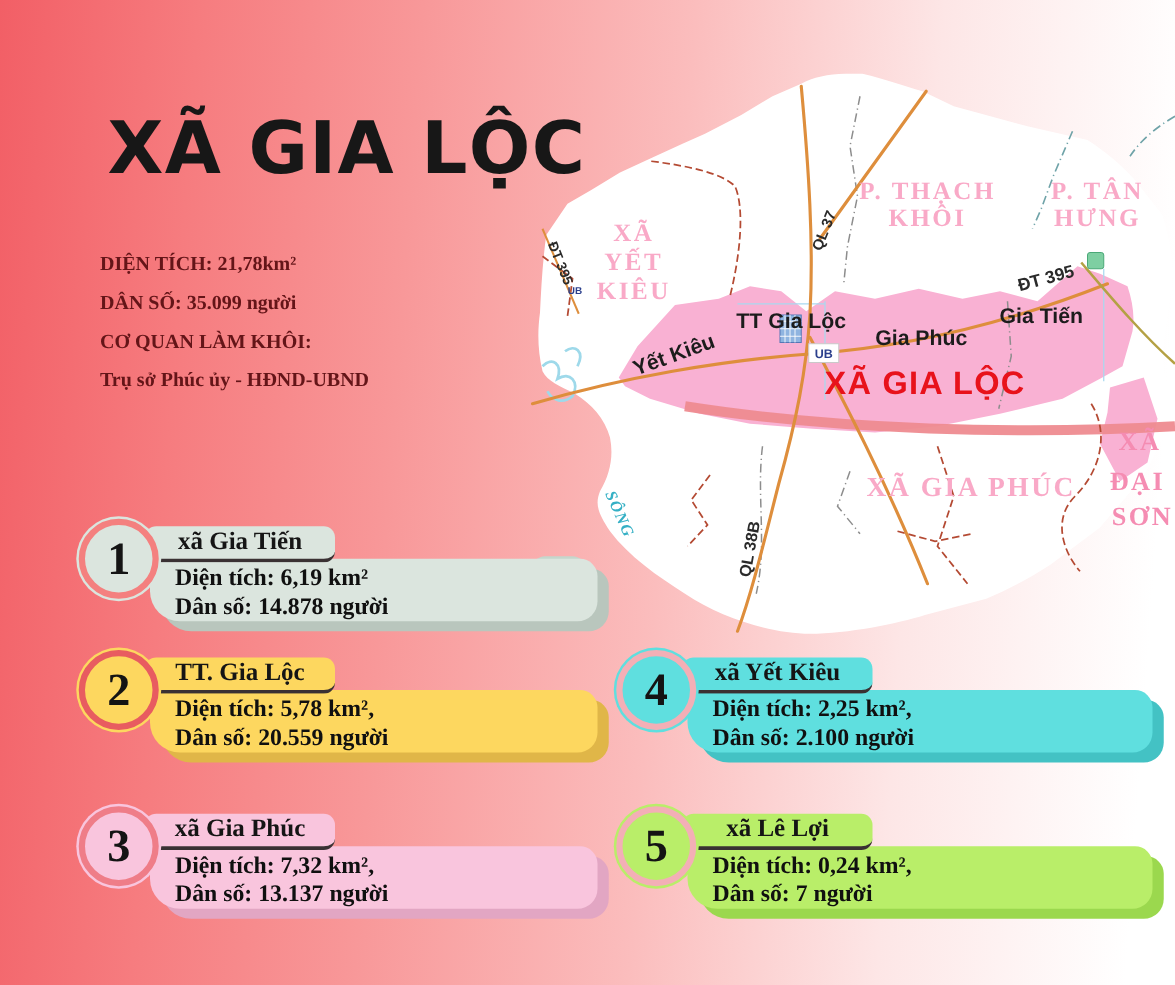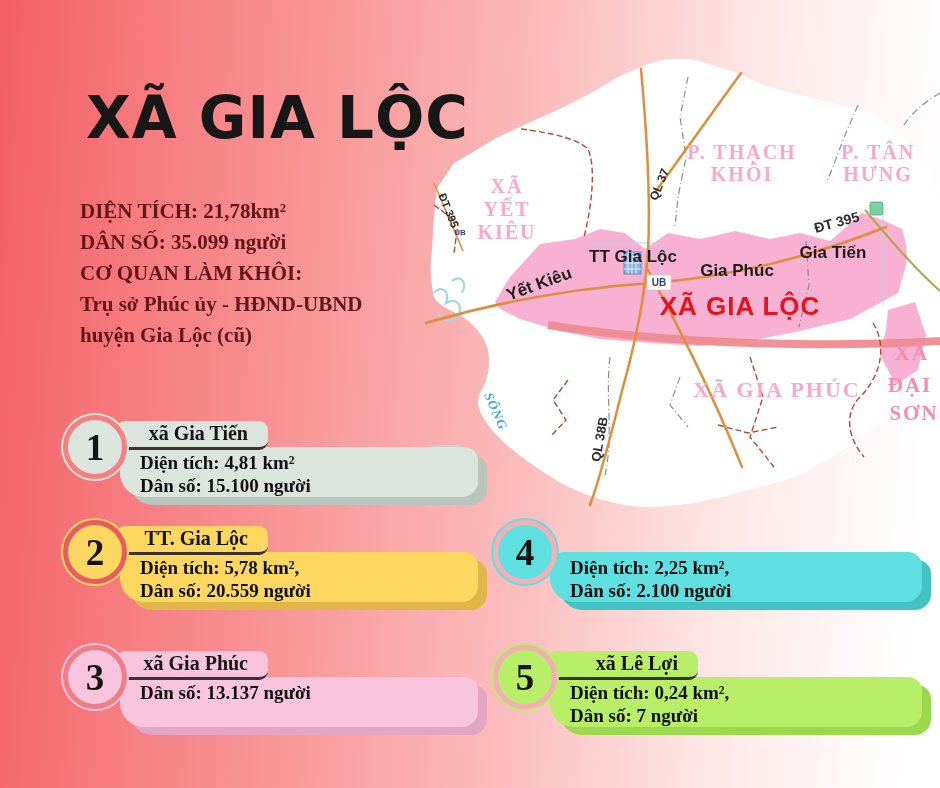--- a/index.html
+++ b/index.html
@@ -1,36 +1,36 @@
 <!DOCTYPE html>
 <html><head>
 <meta charset="utf-8">
 <style>
   html,body{margin:0;padding:0}
   #page{position:relative;width:940px;height:788px;overflow:hidden;
     background:linear-gradient(94deg,#f25f66 0%,#f67c7f 16%,#f89899 34%,#fbbdbd 56%,#fde6e6 76%,#ffffff 96%);
     font-family:"Liberation Serif",serif}
   .title{position:absolute;left:86px;top:84px;font-family:"DejaVu Sans",sans-serif;font-weight:bold;
     font-size:58px;letter-spacing:1px;color:#171717;white-space:nowrap}
-  .stats{position:absolute;left:80px;top:196px;font-weight:bold;font-size:21px;line-height:31px;color:#641518}
+  .stats{position:absolute;left:80px;top:196px;font-weight:bold;font-size:16px;line-height:31px;color:#641518}
   .map{position:absolute;left:418px;top:55px;width:522px;height:470px}
 
   .card{position:absolute;width:442px;height:116px}
   .c1{left:61px;top:413px}
   .c2{left:61px;top:518px}
   .c3{left:61px;top:643px}
   .c4{left:491px;top:518px}
   .c5{left:491px;top:643px}
   .card .body{position:absolute;left:59px;top:34px;width:358px;height:50px;background:var(--bg);
     border-radius:14px 14px 16px 24px;box-shadow:9px 8px 0 var(--shadow);
     padding:4px 0 0 20px;box-sizing:border-box}
   .card.right .body{width:372px}
   .card .line{font-weight:bold;font-size:19px;line-height:23px;color:#101010;white-space:nowrap}
   .card .pill{position:absolute;left:55px;top:8px;min-width:152px;padding:1px 20px 2px;background:var(--bg);
-    border-radius:9px;border-bottom:3px solid #3a3133;text-align:right;font-weight:bold;font-size:20px;
+    border-radius:9px;border-bottom:3px solid #3a3133;text-align:center;font-weight:bold;font-size:20px;
     color:#151515;box-sizing:border-box;white-space:nowrap}
   .card .badge{position:absolute;left:0;top:0;width:68px;height:68px;border-radius:50%;background:var(--bg);
     display:flex;align-items:center;justify-content:center}
   .badge-inner{width:54px;height:54px;border-radius:50%;border:5px solid var(--ring);
     display:flex;align-items:center;justify-content:center;background:var(--bg)}
   .badge-num{font-weight:bold;font-size:37px;color:#141414;line-height:1}
 
   
   .blob{fill:#ffffff}
   .pinkzone{fill:#f9b1d3}
@@ -58,21 +58,20 @@
 
 <div id="page">
 
   <div class="title">XÃ GIA LỘC</div>
 
   <div class="stats">
     <div>DIỆN TÍCH: 21,78km²</div>
     <div>DÂN SỐ: 35.099 người</div>
     <div>CƠ QUAN LÀM KHÔI:</div>
     <div>Trụ sở Phúc ủy - HĐND-UBND</div>
-    <div>huyện Gia Lộc (cũ)</div>
   </div>
 
   <svg class="map" viewBox="0 0 522 470" xmlns="http://www.w3.org/2000/svg">
 
     <path class="blob" d="
       M 19 133 L 36 108 L 55 97 L 78 83 L 104 71 L 128 60 L 146 52 L 175 37 L 200 22 L 223 12
       C 232 7 245 4 258 4 L 272 4 C 290 8 305 14 320 18
       L 345 30 L 404 46 L 452 57 C 466 66 478 76 489 88 L 512 117
       C 517 135 521 152 520 168 L 512 228 L 517 277
       C 512 296 505 312 496 327 L 462 367 L 422 397
@@ -164,22 +163,22 @@
       <text class="roadlabel" x="245" y="131" text-anchor="middle" transform="rotate(-68 245 131)">QL 37</text>
       <text class="roadlabel-s" x="27" y="157" text-anchor="middle" transform="rotate(68 27 157)">ĐT 395</text>
       <text class="roadlabel" style="font-size:14px" x="420" y="172" text-anchor="middle" transform="rotate(-15 420 172)">ĐT 395</text>
       <text class="roadlabel" style="font-size:13px" x="186" y="385" text-anchor="middle" transform="rotate(-80 186 385)">QL 38B</text>
       <text class="riverlabel" x="74" y="358" text-anchor="middle" transform="rotate(66 74 358)">SÔNG</text>
     </g>
   </svg>
 
   <div class="card left c1" style="--bg: #dbe5de; --shadow: #b9c6bd; --ring: #f4807f;">
     <div class="body">
-      <div class="line">Diện tích: 4,81 km²</div>
-      <div class="line">Dân số: 15.100 người</div>
+      <div class="line">Diện tích: 6,19 km²</div>
+      <div class="line">Dân số: 14.878 người</div>
     </div>
     <div class="pill">xã Gia Tiến</div>
     <div class="badge">
       <div class="badge-inner">
         <span class="badge-num">1</span>
       </div>
     </div>
   </div>
 
   <div class="card left c2" style="--bg: #fdd75f; --shadow: #e0b648; --ring: #e85c60;">
@@ -190,35 +189,37 @@
     <div class="pill">TT. Gia Lộc</div>
     <div class="badge">
       <div class="badge-inner">
         <span class="badge-num">2</span>
       </div>
     </div>
   </div>
 
   <div class="card left c3" style="--bg: #f9c5dd; --shadow: #e2a6c3; --ring: #ef7d88;">
     <div class="body">
+      <div class="line">Diện tích: 7,32 km²,</div>
       <div class="line">Dân số: 13.137 người</div>
     </div>
     <div class="pill">xã Gia Phúc</div>
     <div class="badge">
       <div class="badge-inner">
         <span class="badge-num">3</span>
       </div>
     </div>
   </div>
 
   <div class="card right c4" style="--bg: #5fdfdf; --shadow: #43c2c4; --ring: #f3afb6;">
     <div class="body">
       <div class="line">Diện tích: 2,25 km²,</div>
       <div class="line">Dân số: 2.100 người</div>
     </div>
+    <div class="pill">xã Yết Kiêu</div>
     <div class="badge">
       <div class="badge-inner">
         <span class="badge-num">4</span>
       </div>
     </div>
   </div>
 
   <div class="card right c5" style="--bg: #b9ee69; --shadow: #9bd84e; --ring: #f3afb6;">
     <div class="body">
       <div class="line">Diện tích: 0,24 km²,</div>

